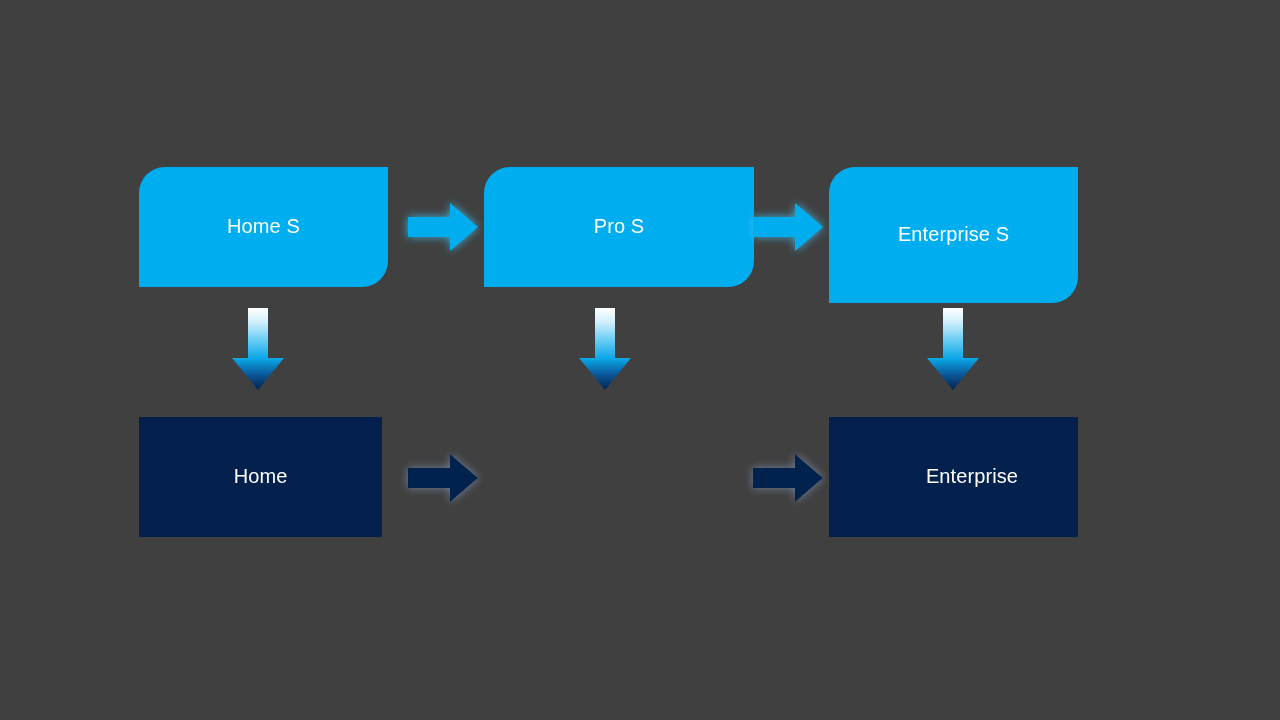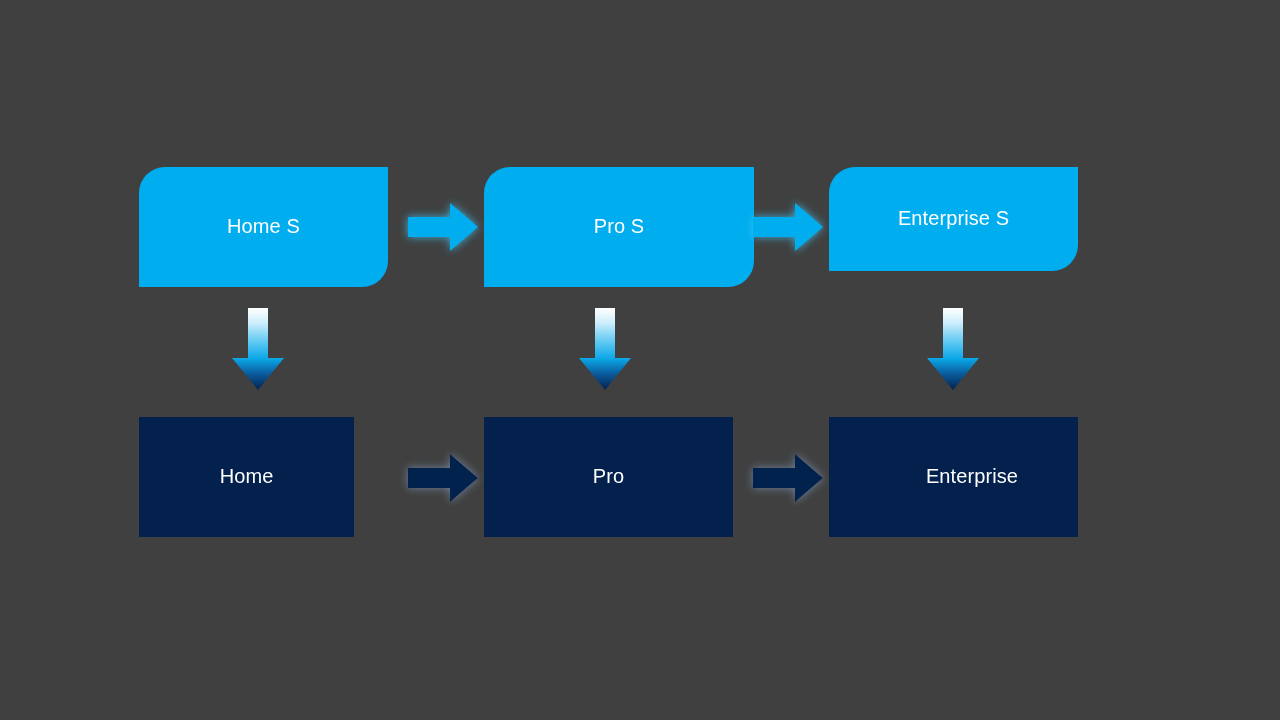--- a/index.html
+++ b/index.html
@@ -100,21 +100,21 @@
   </svg>
 
   <div class="node node-top" style="left:139px; top:167px; width:249px; height:120px;">
     <span class="node-label">Home S</span>
   </div>
 
   <div class="node node-top" style="left:484px; top:167px; width:270px; height:120px;">
     <span class="node-label">Pro S</span>
   </div>
 
-  <div class="node node-top" style="left:829px; top:167px; width:249px; height:104px;">
+  <div class="node node-top" style="left:829px; top:167px; width:249px; height:136px;">
     <span class="node-label">Enterprise S</span>
   </div>
 
   <div class="arrow arrow-h-top" style="left:406px; top:198px;">
     <svg viewBox="0 0 74 58" width="74" height="58">
       <path d="M2 19 H44 V5 L72 29 L44 53 V39 H2 Z" fill="#00adef" filter="url(#glowBlue)"></path>
     </svg>
   </div>
 
   <div class="arrow arrow-h-top" style="left:751px; top:198px;">
@@ -134,27 +134,24 @@
       <path d="M18 2 H38 V52 H54 L28 84 L2 52 H18 Z" fill="url(#gradDown)"></path>
     </svg>
   </div>
 
   <div class="arrow arrow-v" style="left:925px; top:306px;">
     <svg viewBox="0 0 56 86" width="56" height="86">
       <path d="M18 2 H38 V52 H54 L28 84 L2 52 H18 Z" fill="url(#gradDown)"></path>
     </svg>
   </div>
 
-  <div class="node node-bottom" style="left:139px; top:417px; width:215px; height:120px;">
+  <div class="node node-bottom" style="left:139px; top:417px; width:243px; height:120px;">
     <span class="node-label">Home</span>
   </div>
 
-  <div class="node node-bottom" style="left:484px; top:417px; width:249px; height:120px;">
-    <span class="node-label">Pro</span>
-  </div>
 
   <div class="node node-bottom" style="left:829px; top:417px; width:249px; height:120px;padding-left:37px;">
     <span class="node-label">Enterprise</span>
   </div>
 
   <div class="arrow arrow-h-bot" style="left:406px; top:449px;">
     <svg viewBox="0 0 74 58" width="74" height="58">
       <path d="M2 19 H44 V5 L72 29 L44 53 V39 H2 Z" fill="#04214d" filter="url(#glowNavy)"></path>
     </svg>
   </div>

